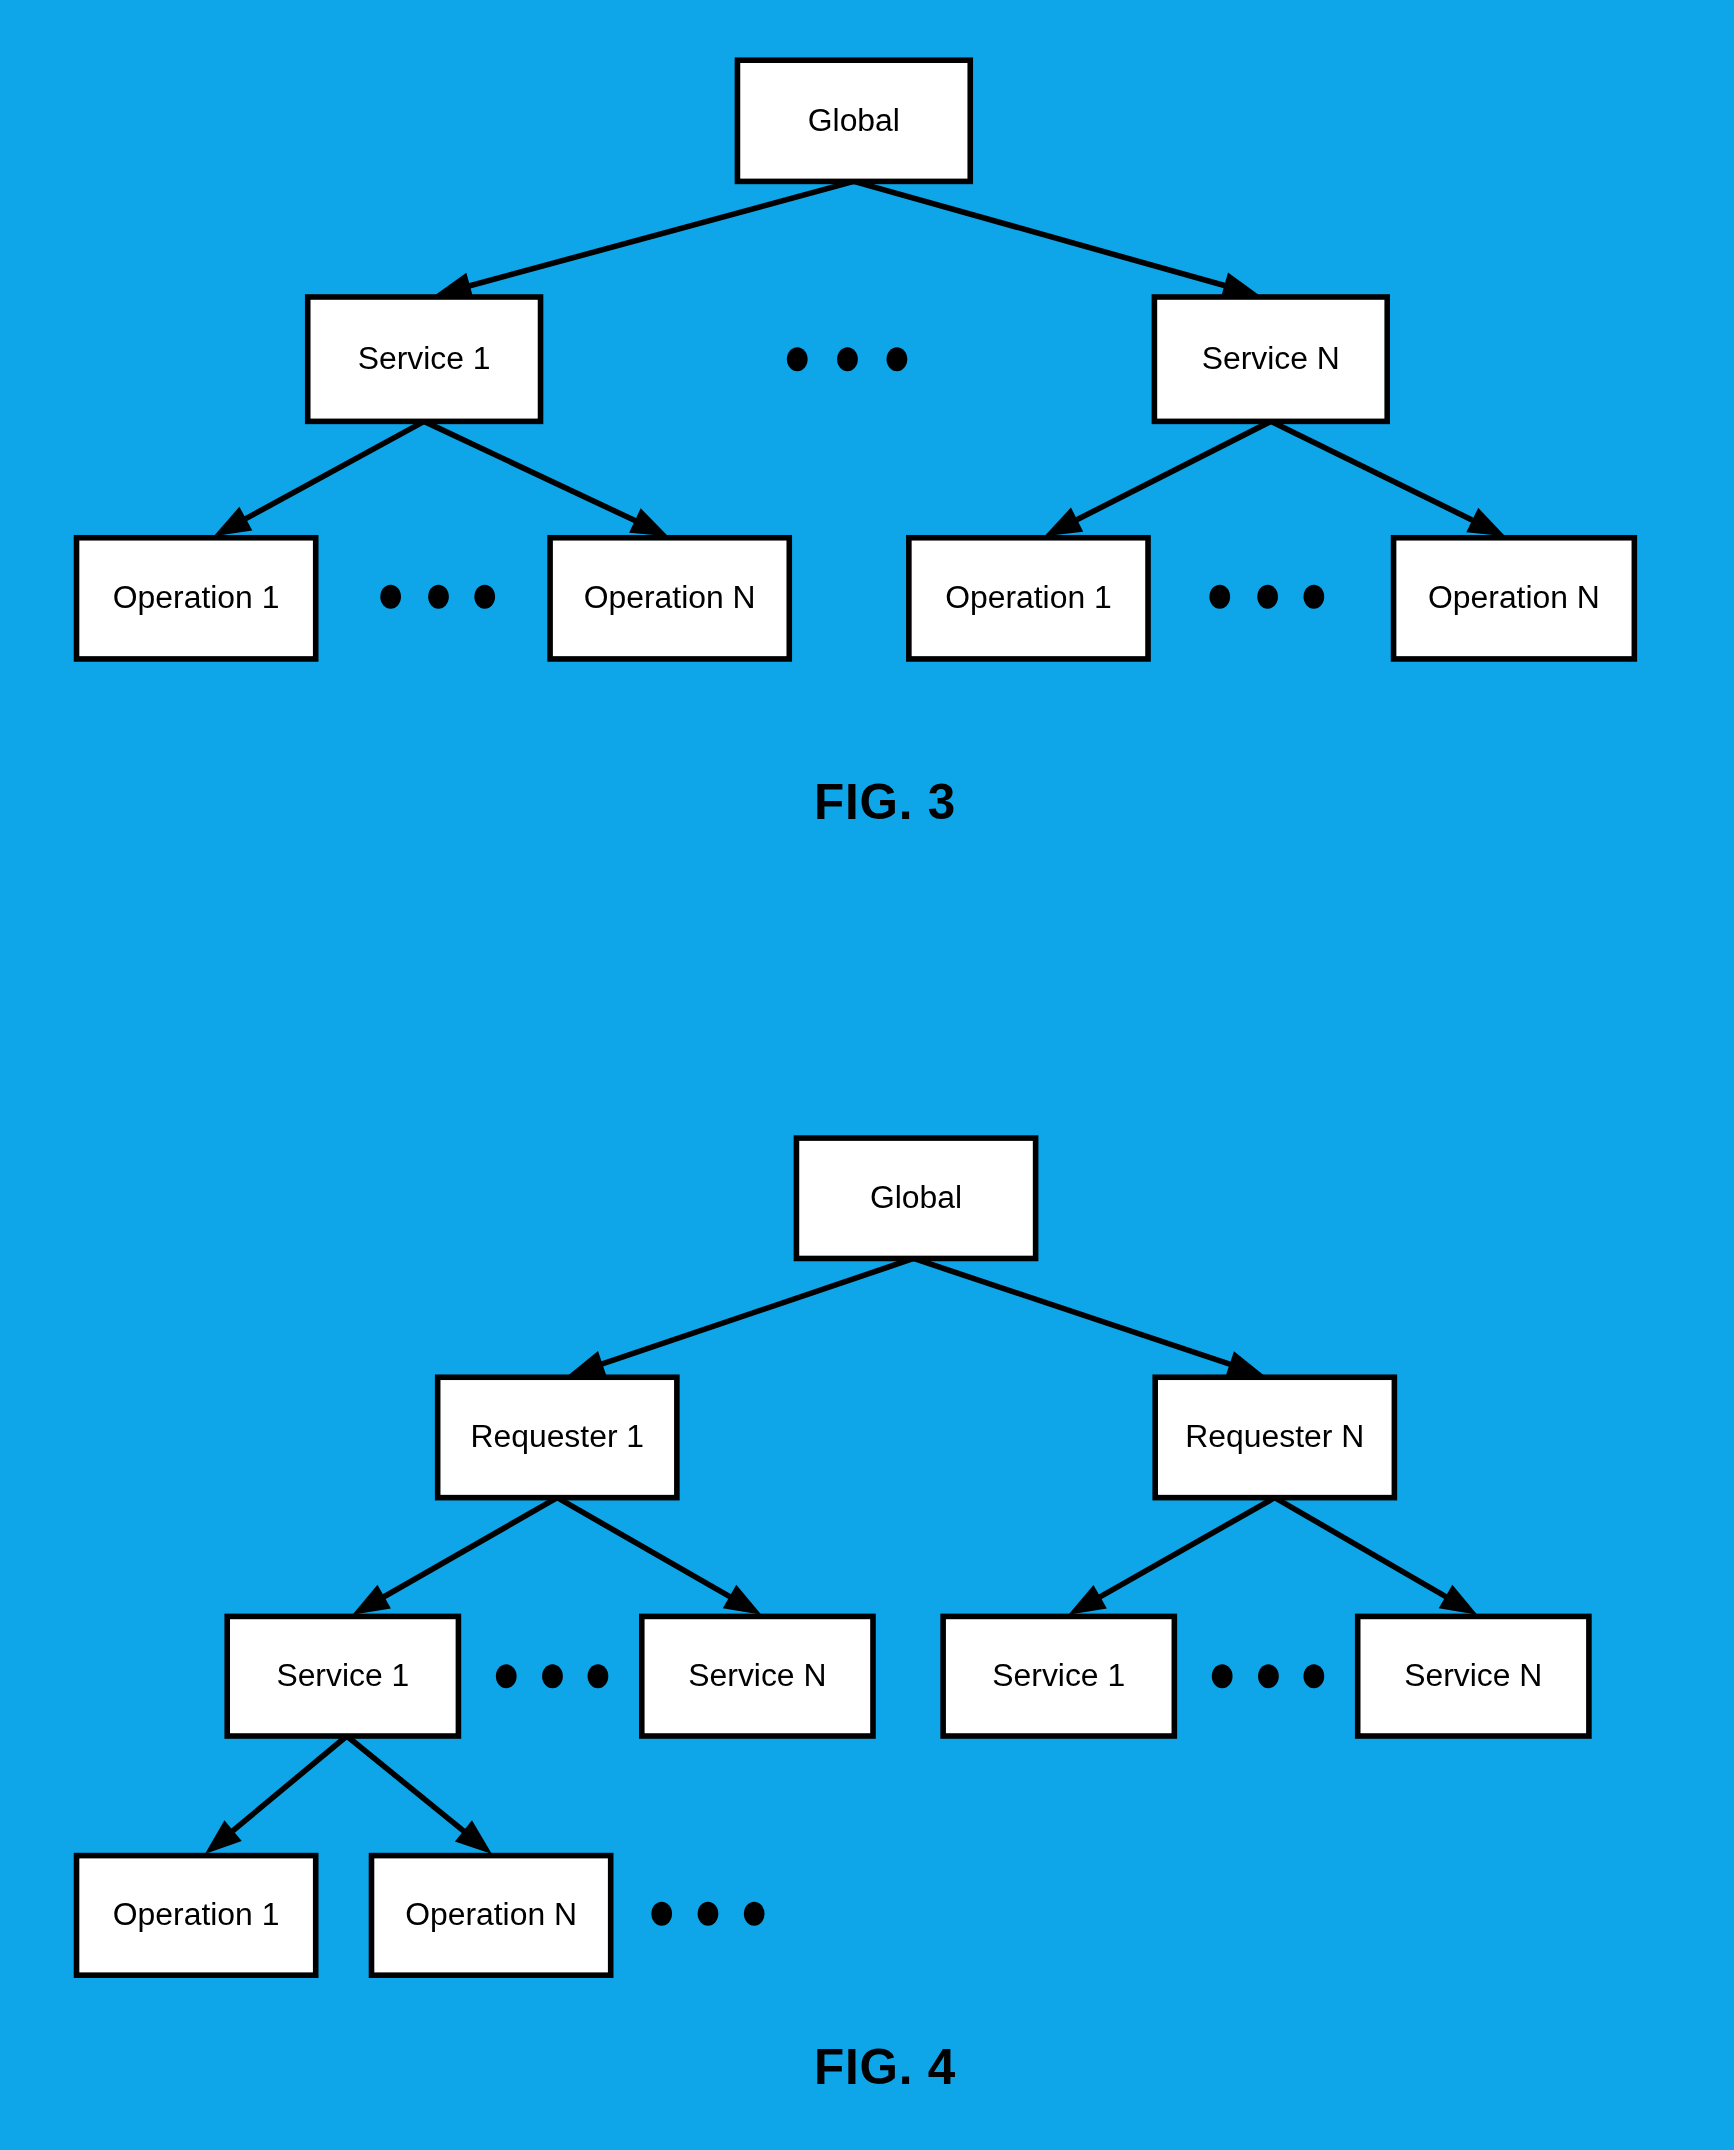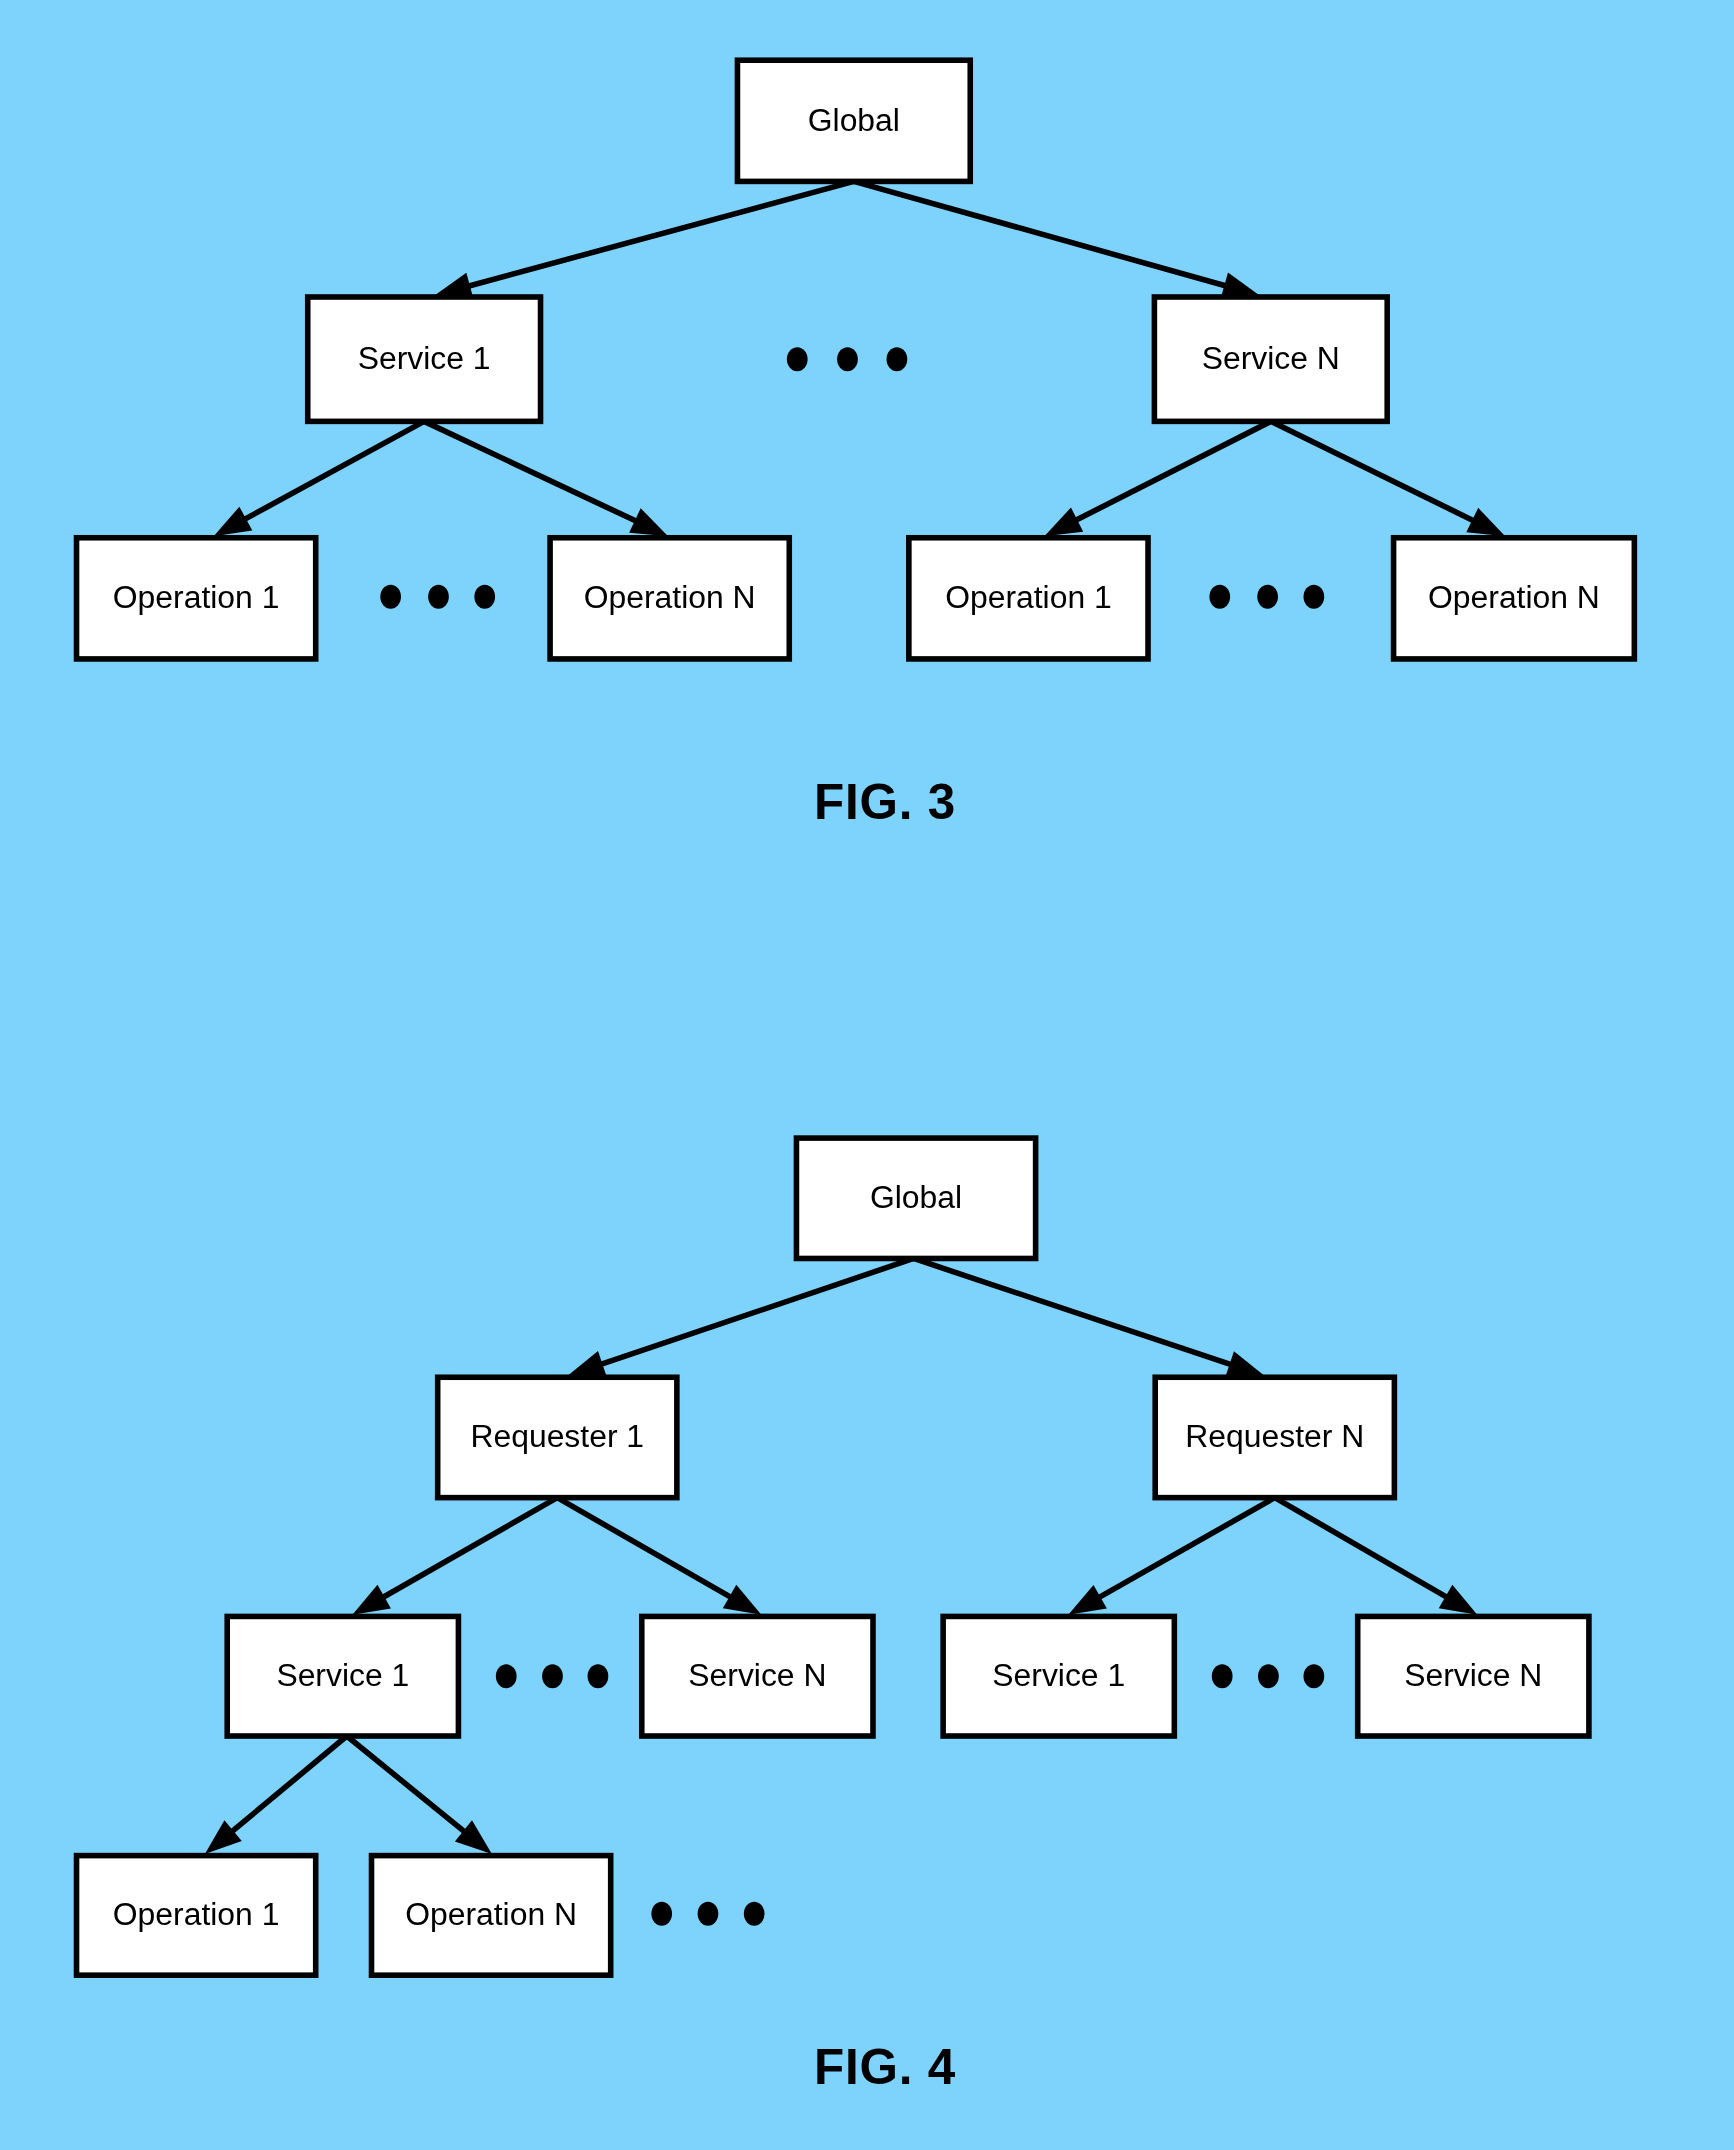--- a/index.html
+++ b/index.html
@@ -11,21 +11,21 @@
     width: 1734px;
     height: 2151px;
     font-family: "Liberation Sans", sans-serif;
     color: #000000;
     overflow: hidden;
   }
   #page {
     position: relative;
     width: 1734px;
     height: 2151px;
-    background: #7dd3fc;
+    background: #0ea5e9;
   }
   .figure-svg {
     position: absolute;
     left: 0;
     top: 0;
     width: 1734px;
     height: 2151px;
   }
   .node-box {
     fill: #ffffff;

